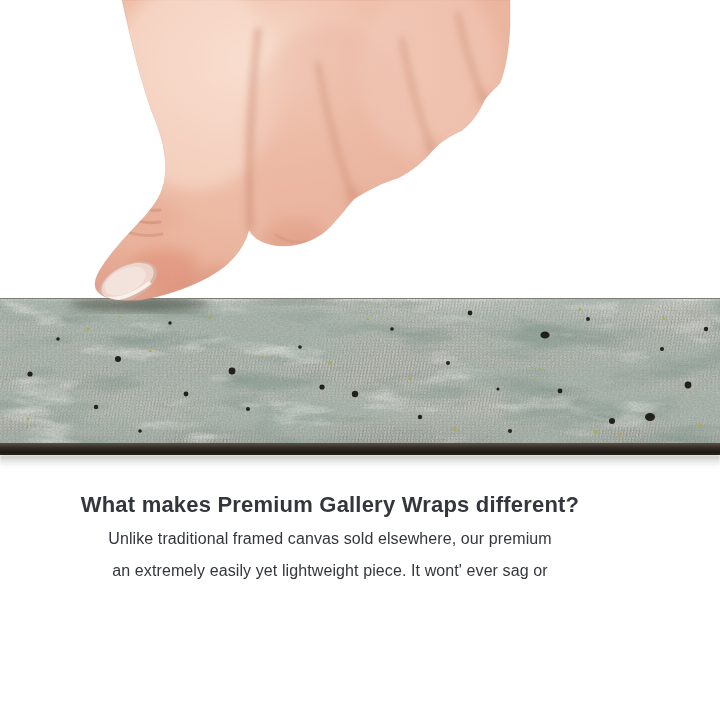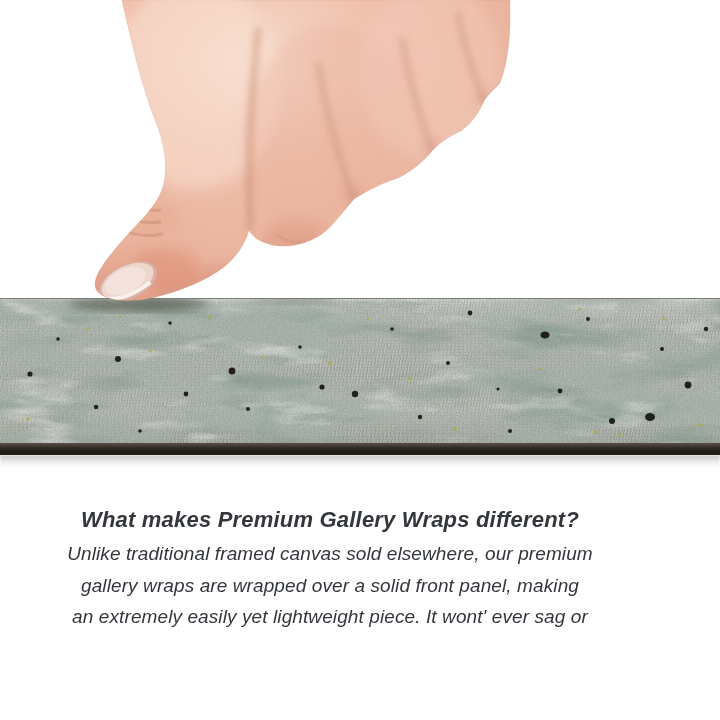--- a/index.html
+++ b/index.html
@@ -30,29 +30,29 @@
   }
   .canvas-shadow{
     position:absolute;left:0;top:455px;width:720px;height:14px;
     background:linear-gradient(180deg,rgba(48,44,38,0.28),rgba(48,44,38,0.10) 45%,rgba(48,44,38,0) 92%);
     filter:blur(1px);
   }
   
   .hand{position:absolute;left:0;top:0;}
   
   .caption{
-    position:absolute;left:0;top:505px;width:660px;
-    text-align:center;font-style:italic;color:var(--text,#33373c);
+    position:absolute;left:0;top:490px;width:660px;
+    text-align:center;color:var(--text,#33373c);
   }
   .caption h1{
     margin:0 0 5px 0;font-size:22px;line-height:30px;font-weight:700;
     letter-spacing:0.2px;
   }
   .caption p{
-    margin:4px;font-size:19px;line-height:27.5px;font-weight:400;
+    margin:4px;font-size:16px;line-height:27.5px;font-weight:400;
     letter-spacing:0.1px;
   }
 </style>
 </head>
 <body>
 
 <div class="stage">
 
   <div class="canvas-strip">
     <svg class="tex" width="720" height="145" viewBox="0 0 720 145" preserveAspectRatio="none">
@@ -231,16 +231,15 @@
         <ellipse cx="128" cy="281" rx="28" ry="15" style="fill:var(--nail,#eed6cd)"></ellipse>
         <ellipse cx="126" cy="280" rx="22" ry="12" fill="#f4e4de" opacity="0.9"></ellipse>
         <path d="M102,288 Q120,298 148,292" stroke="#faf4f0" stroke-width="4" fill="none" opacity="0.9"></path>
       </g>
     </g>
   </svg>
 
   <section class="caption">
     <h1>What makes Premium Gallery Wraps different?</h1>
     <p>Unlike traditional framed canvas sold elsewhere, our premium</p>
-    <p>gallery wraps are wrapped over a solid front panel, making</p>
     <p>an extremely easily yet lightweight piece. It wont' ever sag or</p>
   </section>
 </div>
 
 </body></html>

